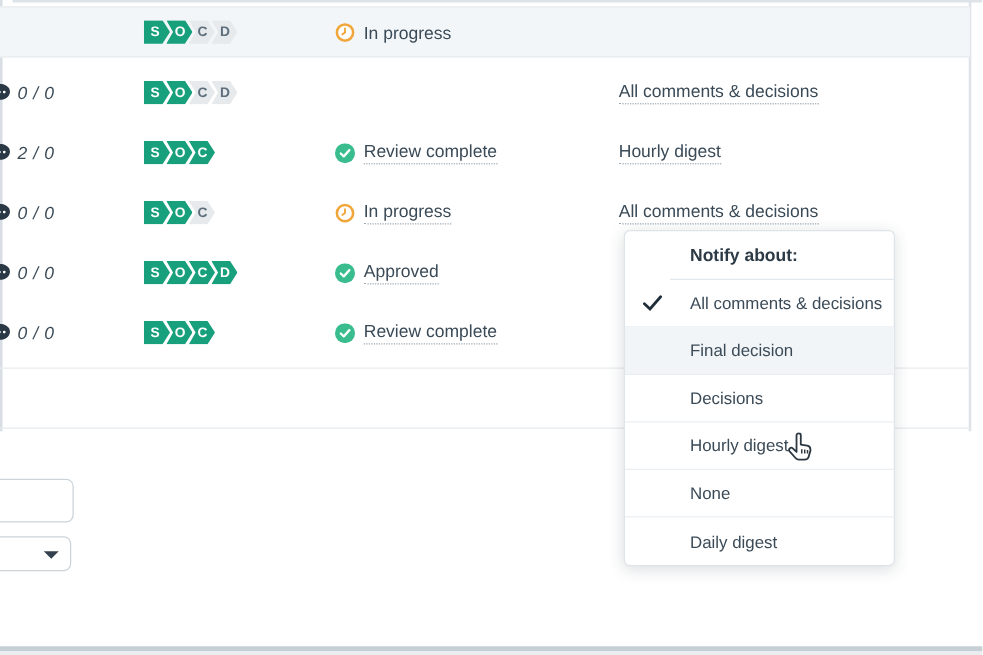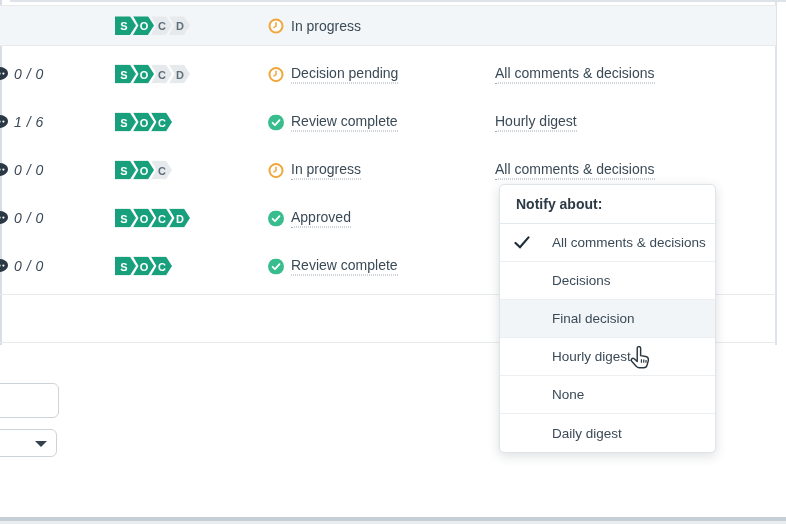--- a/index.html
+++ b/index.html
@@ -49,21 +49,21 @@
                   background:#fff; border:1px solid #ccd4da; border-radius:6px; }
   .select-arrow { position:absolute; right:9px; top:11px; width:0; height:0;
                   border-left:6px solid transparent; border-right:6px solid transparent;
                   border-top:6px solid #33424e; }
 
   
   .menu { position:absolute; left:499px; top:184px; width:217px; background:#fff;
           border:1px solid #dee4e8; border-radius:5px;
           box-shadow:0 3px 12px rgba(40,50,60,.16); z-index:5; overflow:hidden; }
   .menu-header { height:39px; display:flex; align-items:center; padding-left:16px;
-                 font-size:14px; font-weight:bold; color:#2c3a46; border-bottom:1px solid #e3e8ec; }
+                 font-size:14px; font-weight:bold; color:#2c3a46; border-bottom:1px solid #e3e8ec;margin-left:36px; }
   .menu-item { position:relative; height:38px; display:flex; align-items:center; padding-left:52px;
                font-size:13.5px; color:#3a4a57; border-bottom:1px solid #eceff2; cursor:pointer; }
   .menu-item:last-child { border-bottom:none; }
   .menu-item.hovered { background:#f2f5f7; }
   .menu-check { position:absolute; left:14px; top:12px; }
 
   .cursor { position:absolute; left:630px; top:346px; z-index:10; pointer-events:none; }
 </style>
 </head>
 <body>
@@ -103,40 +103,31 @@
             <circle cx="12.4" cy="6.6" r="1.1" fill="#fff"></circle>
       </svg>
       <span class="count-text">0 / 0</span>
     </div>
     <div class="cell cell-badges">
           <span class="badge badge-active badge-first">S</span>
           <span class="badge badge-active badge-notched">O</span>
           <span class="badge badge-inactive badge-notched">C</span>
           <span class="badge badge-inactive badge-notched">D</span>
         </div>
-    <div class="cell cell-status">
-      <span class="status-icon-slot">
-            <svg width="16" height="16" viewBox="0 0 16 16">
-    <circle cx="8" cy="8" r="6.5" fill="#fff" stroke="#f0a63a" stroke-width="2"></circle>
-    <path d="M8 4.8 V8 L5.9 9.5" stroke="#f0a63a" stroke-width="1.5" fill="none" stroke-linecap="round"></path>
-  </svg>
-          </span>
-      <span class="status-label dotted-link">Decision pending</span>
-    </div>
     <span class="cell cell-notif notif-link dotted-link">All comments &amp; decisions</span>
   </div>
       <div class="row">
     <div class="cell cell-count">
       <svg width="17" height="15" viewBox="0 0 17 15">
         <path d="M8.5 0 C3.8 0 0 3 0 6.6 c0 2 1.2 3.8 3 5 L2.5 14.6 l3.4 -2 c.8 .2 1.7 .3 2.6 .3 4.7 0 8.5 -3 8.5 -6.6 S13.2 0 8.5 0 Z" fill="#2a3945"></path>
         <circle cx="4.6" cy="6.6" r="1.1" fill="#fff"></circle>
             <circle cx="8.5" cy="6.6" r="1.1" fill="#fff"></circle>
             <circle cx="12.4" cy="6.6" r="1.1" fill="#fff"></circle>
       </svg>
-      <span class="count-text">1 / 6</span>
+      <span class="count-text">2 / 0</span>
     </div>
     <div class="cell cell-badges">
           <span class="badge badge-active badge-first">S</span>
           <span class="badge badge-active badge-notched">O</span>
           <span class="badge badge-active badge-notched">C</span>
         </div>
     <div class="cell cell-status">
       <span class="status-icon-slot">
             <svg width="16" height="16" viewBox="0 0 16 16">
     <circle cx="8" cy="8" r="8" fill="#3abd8e"></circle>
@@ -238,27 +229,27 @@
 
   <div class="menu">
     <div class="menu-header">Notify about:</div>
     <div>
         <div class="menu-item">
     <svg class="menu-check" width="16" height="13" viewBox="0 0 16 13">
       <path d="M1.5 7 L6 11.2 L14.5 1.4" stroke="#1f2d38" stroke-width="2.2" fill="none" stroke-linecap="round"></path>
     </svg>
     <span>All comments &amp; decisions</span>
   </div>
+        <div class="menu-item hovered">
+
+    <span>Final decision</span>
+  </div>
         <div class="menu-item">
 
     <span>Decisions</span>
-  </div>
-        <div class="menu-item hovered">
-
-    <span>Final decision</span>
   </div>
         <div class="menu-item">
 
     <span>Hourly digest</span>
   </div>
         <div class="menu-item">
 
     <span>None</span>
   </div>
         <div class="menu-item">

